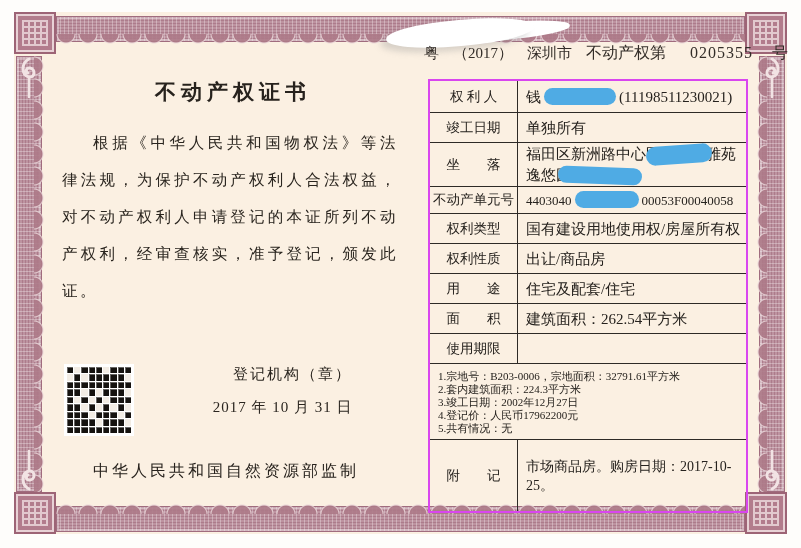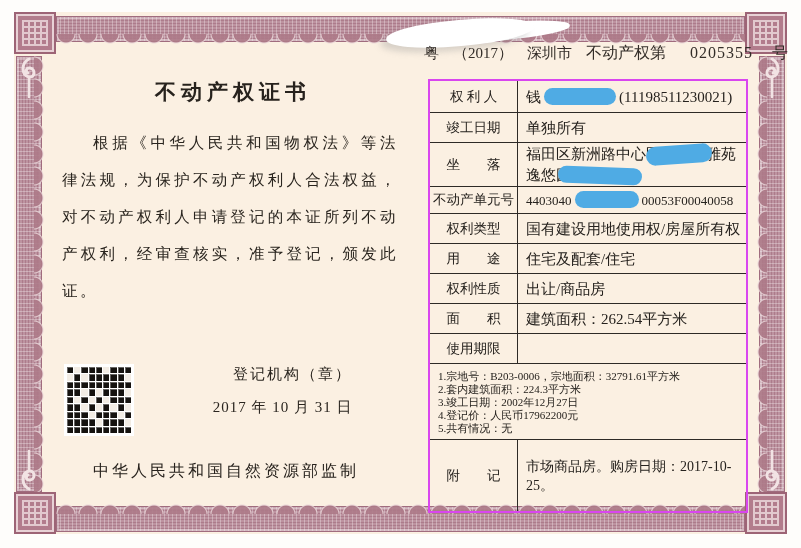--- a/index.html
+++ b/index.html
@@ -262,29 +262,29 @@
           <div style="white-space:nowrap"><span>4403040</span><span class="blob inline-blob" style="width: 64px; background: rgb(79, 171, 228);"></span><span>00053F00040058</span></div>
         </div>
     </div>
     <div class="trow" style="height:30px">
       <div class="tlabel">权利类型</div>
       <div class="tvalue">
           <div style="white-space:nowrap">国有建设用地使用权/房屋所有权</div>
         </div>
     </div>
     <div class="trow" style="height:30px">
+      <div class="tlabel">权利性质</div>
+      <div class="tvalue">
+          <div>出让/商品房</div>
+        </div>
+    </div>
+    <div class="trow" style="height:30px">
       <div class="tlabel">用　　途</div>
       <div class="tvalue">
           <div>住宅及配套/住宅</div>
-        </div>
-    </div>
-    <div class="trow" style="height:30px">
-      <div class="tlabel">权利性质</div>
-      <div class="tvalue">
-          <div>出让/商品房</div>
         </div>
     </div>
     <div class="trow" style="height:30px">
       <div class="tlabel">面　　积</div>
       <div class="tvalue">
           <div>建筑面积：262.54平方米</div>
         </div>
     </div>
     <div class="trow" style="height:30px">
       <div class="tlabel">使用期限</div>

